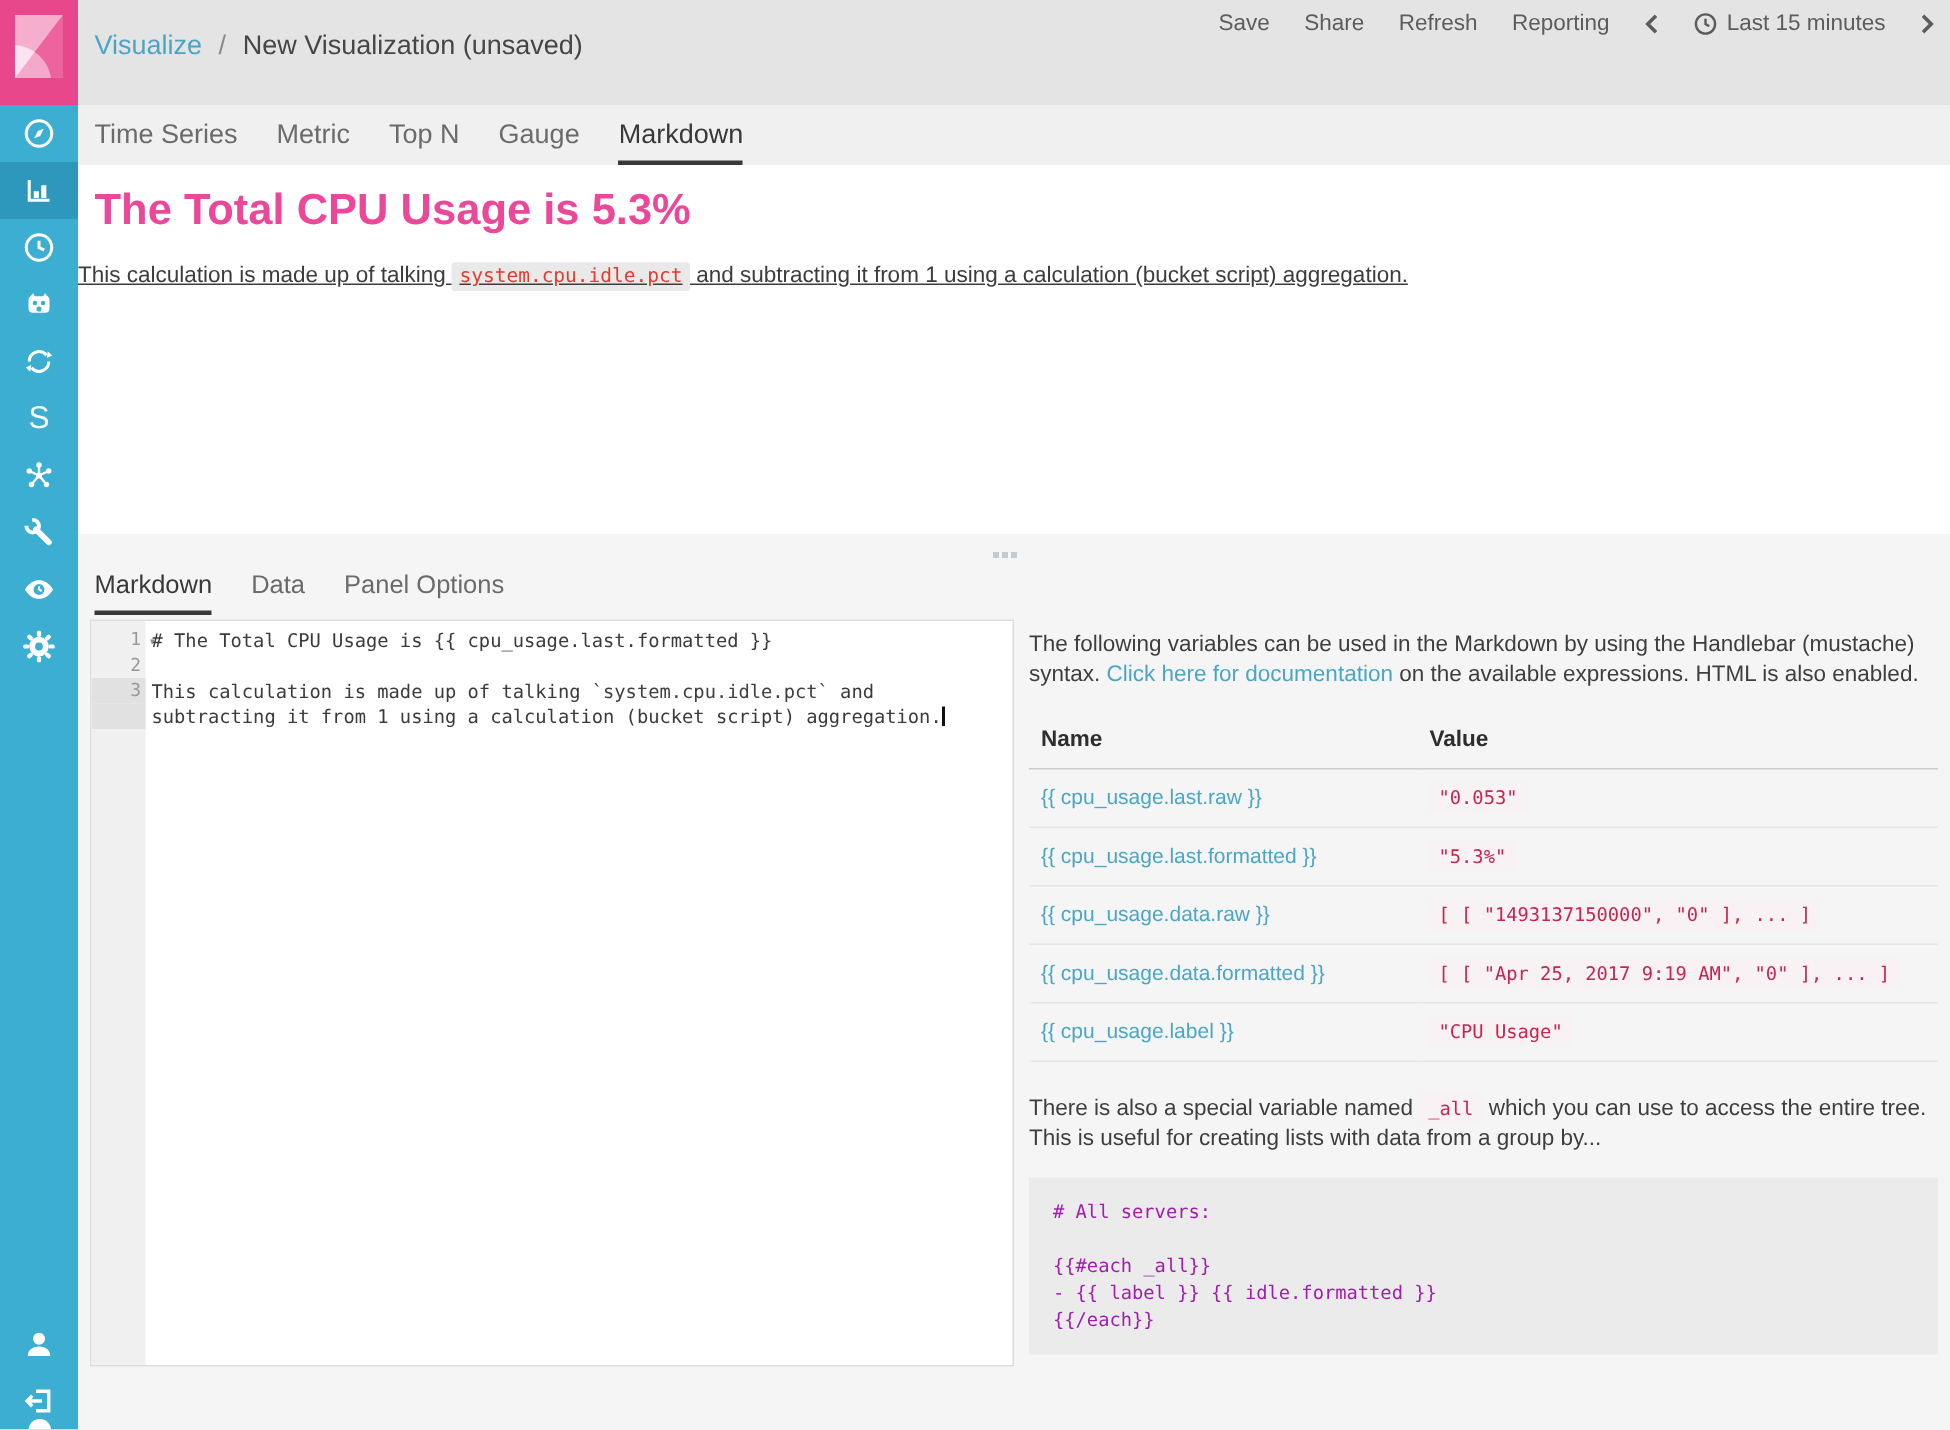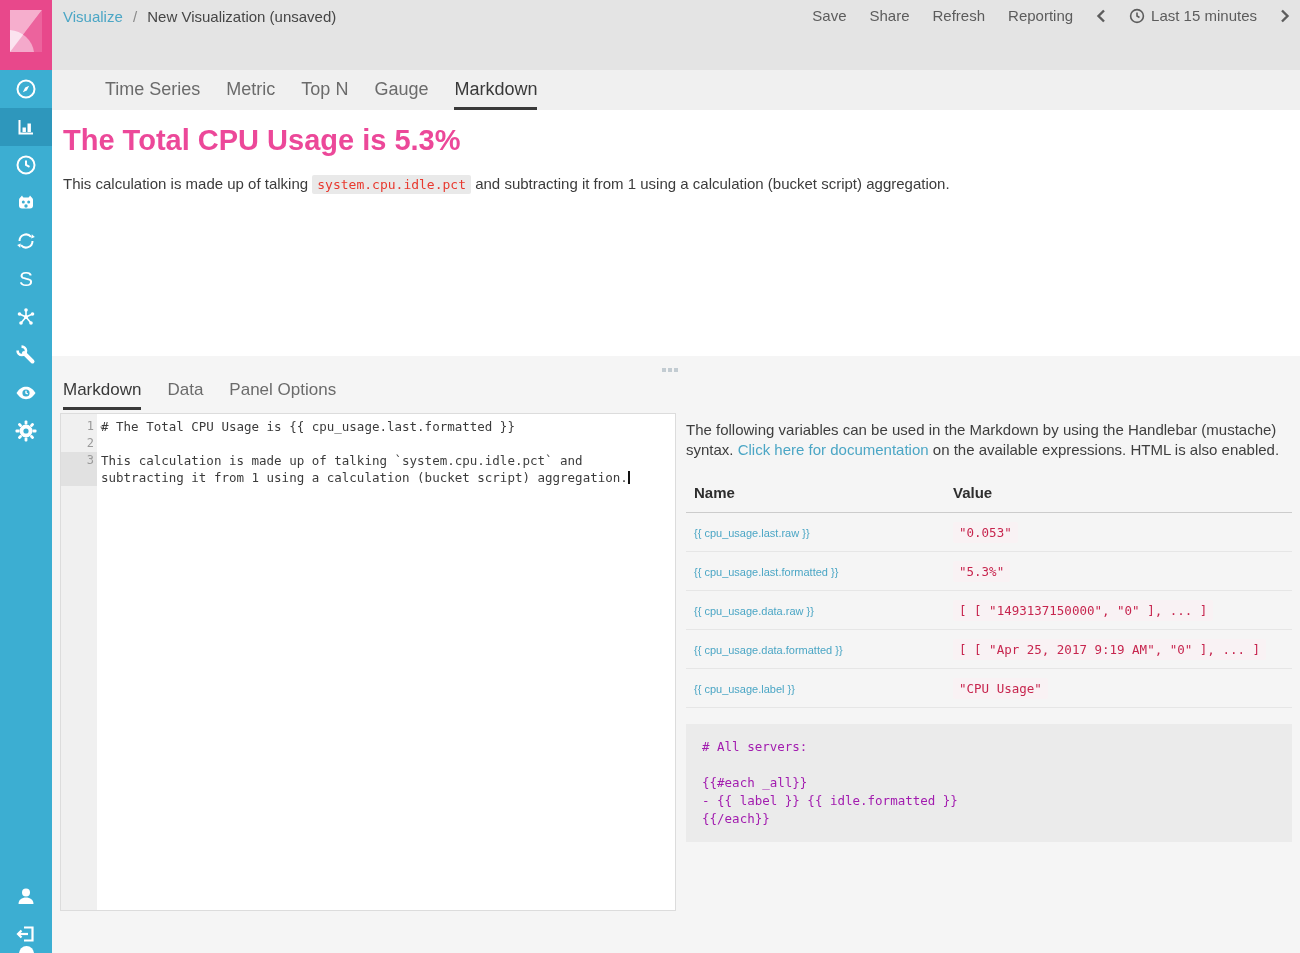--- a/index.html
+++ b/index.html
@@ -11,39 +11,39 @@
   .logo { width:52px; height:70px; background:#e8488b; cursor:pointer; }
   .nav-item { width:52px; height:38px; display:flex; align-items:center; justify-content:center; cursor:pointer; }
   .nav-item.active { background:#2e97bc; }
   .nav-item svg { display:block; }
   .nav-s { color:#fff; font-size:21px; font-weight:400; }
   .nav-bottom { position:absolute; left:0; bottom:0; width:52px; }
   .half-dot { position:absolute; left:19px; bottom:-8px; width:15px; height:15px; border-radius:50%; background:#fff; }
 
   
   .header { position:absolute; left:52px; top:0; width:1248px; height:70px; background:#e4e4e4; }
-  .breadcrumb { position:absolute; left:11px; top:8px; font-size:15px; }
+  .breadcrumb { position:absolute; left:11px; top:20px; font-size:18px; }
   .breadcrumb a { color:#4ba6c5; text-decoration:none; cursor:pointer; }
   .crumb-sep { color:#8a8a8a; margin:0 6px; }
   .crumb-page { color:#464646; }
   .header-actions { position:absolute; right:10px; top:7px; display:flex; align-items:center; gap:23px; font-size:15px; color:#5c5c5c; }
   .header-actions .act { cursor:pointer; }
   .tp { display:flex; align-items:center; gap:6px; cursor:pointer; }
   .chev { cursor:pointer; display:flex; align-items:center; }
 
   
-  .viz-tabbar { position:absolute; left:52px; top:70px; width:1248px; height:40px; background:#f0f0f0;padding-left:42px; }
+  .viz-tabbar { position:absolute; left:52px; top:70px; width:1248px; height:40px; background:#f0f0f0; }
   .viz-tabs { display:flex; gap:26px; padding-left:11px; height:40px; align-items:flex-end; }
   .vtab { font-size:18px; color:#6b6b6b; padding-bottom:7px; border-bottom:3px solid transparent; cursor:pointer; }
   .vtab.active { color:#393939; border-bottom-color:#393939; }
 
   
   .preview { position:absolute; left:52px; top:110px; width:1248px; height:246px; background:#ffffff; }
   .preview h1 { margin:14px 0 18px 11px; font-size:29px; font-weight:700; color:#ec4899; }
-  .preview p { margin-left:11px; font-size:15px; color:#3c3c3c; }
+  .preview p { font-size:15px; color:#3c3c3c;text-decoration:underline; }
   .code-chip { font-family:"DejaVu Sans Mono", monospace; font-size:13px; color:#e8392f; background:#e9e9e9; padding:2px 5px; border-radius:2px; }
 
   
   .bottom { position:absolute; left:52px; top:356px; width:1248px; height:597px; background:#f5f5f5; }
   .resize-handle { position:absolute; left:606px; top:8px; display:flex; gap:2px; cursor:row-resize; padding:4px; }
   .resize-handle i { width:4px; height:4px; background:#c3ccd2; display:block; }
   .panel-tabs { display:flex; gap:26px; padding-left:11px; padding-top:24px; }
   .ptab { font-size:17px; color:#6b6b6b; padding-bottom:7px; border-bottom:3px solid transparent; cursor:pointer; }
   .ptab.active { color:#393939; border-bottom-color:#393939; }
 
@@ -58,21 +58,21 @@
   .tick-code { color:#404040; }
   .caret { display:inline-block; width:2px; height:13px; background:#111; vertical-align:-2px; }
 
   
   .help { position:absolute; left:634px; top:64px; width:606px; }
   .help p { font-size:15px; line-height:20px; color:#3e3e3e; }
   .help a { color:#4ba6c5; text-decoration:none; cursor:pointer; }
   table.vars { width:100%; border-collapse:collapse; margin-top:15px; }
   table.vars th { text-align:left; font-size:15px; color:#2e2e2e; font-weight:700; padding:9px 0 11px 8px; border-bottom:1px solid #cccccc; }
   table.vars td { padding:10px 0 10px 8px; border-bottom:1px solid #e6e6e6; }
-  table.vars td.name a { font-size:11px; }
+  table.vars td.name a { font-size:14px; }
   .val-chip, .inline-chip { font-family:"DejaVu Sans Mono", monospace; font-size:12.5px; color:#c7254e; background:#f9f2f4; padding:3px 6px; border-radius:2px; white-space:pre; }
   .special { margin-top:21px; }
   .example { margin-top:16px; background:#ebebeb; padding:14px 16px; font-family:"DejaVu Sans Mono", monospace; font-size:12.5px; line-height:18px; color:#a21caf; }
   .ex-row { white-space:pre; min-height:18px; }
 </style>
 </head>
 <body>
 
 <div class="sidebar">
   <div class="logo">
@@ -298,20 +298,23 @@
           <td class="name"><a>{{ cpu_usage.data.formatted }}</a></td>
           <td><span class="val-chip">[ [ "Apr 25, 2017 9:19 AM", "0" ], ... ]</span></td>
         </tr>
         <tr>
           <td class="name"><a>{{ cpu_usage.label }}</a></td>
           <td><span class="val-chip">"CPU Usage"</span></td>
         </tr>
       </tbody>
     </table>
 
+    <p class="special">
+      <span>There is also a special variable named </span><span class="inline-chip">_all</span><span> which you can use to access the entire tree. This is useful for creating lists with data from a group by...</span>
+    </p>
 
     <div class="example">
       <div class="ex-row"># All servers:</div>
       <div class="ex-row"></div>
       <div class="ex-row">{{#each _all}}</div>
       <div class="ex-row">- {{ label }} {{ idle.formatted }}</div>
       <div class="ex-row">{{/each}}</div>
     </div>
   </div>
 </div>

